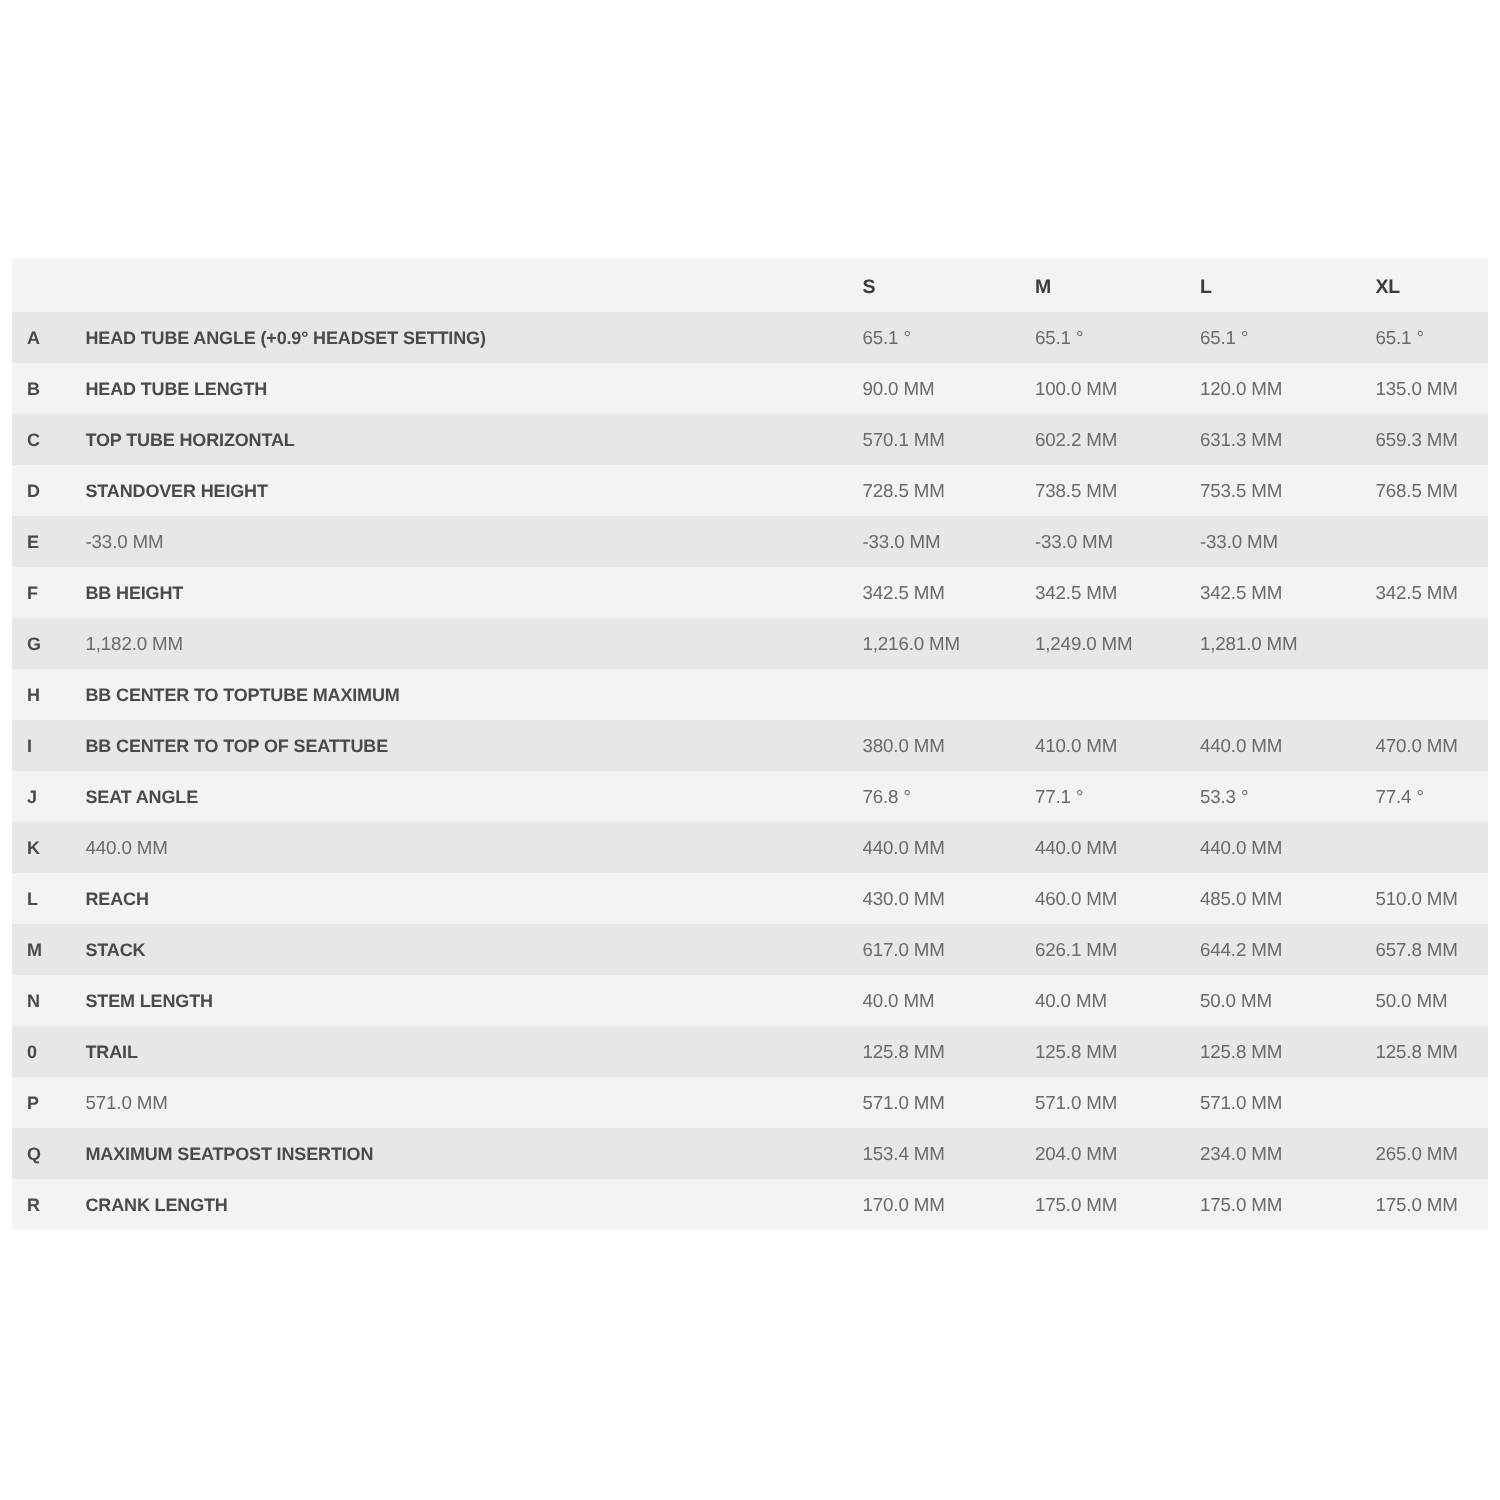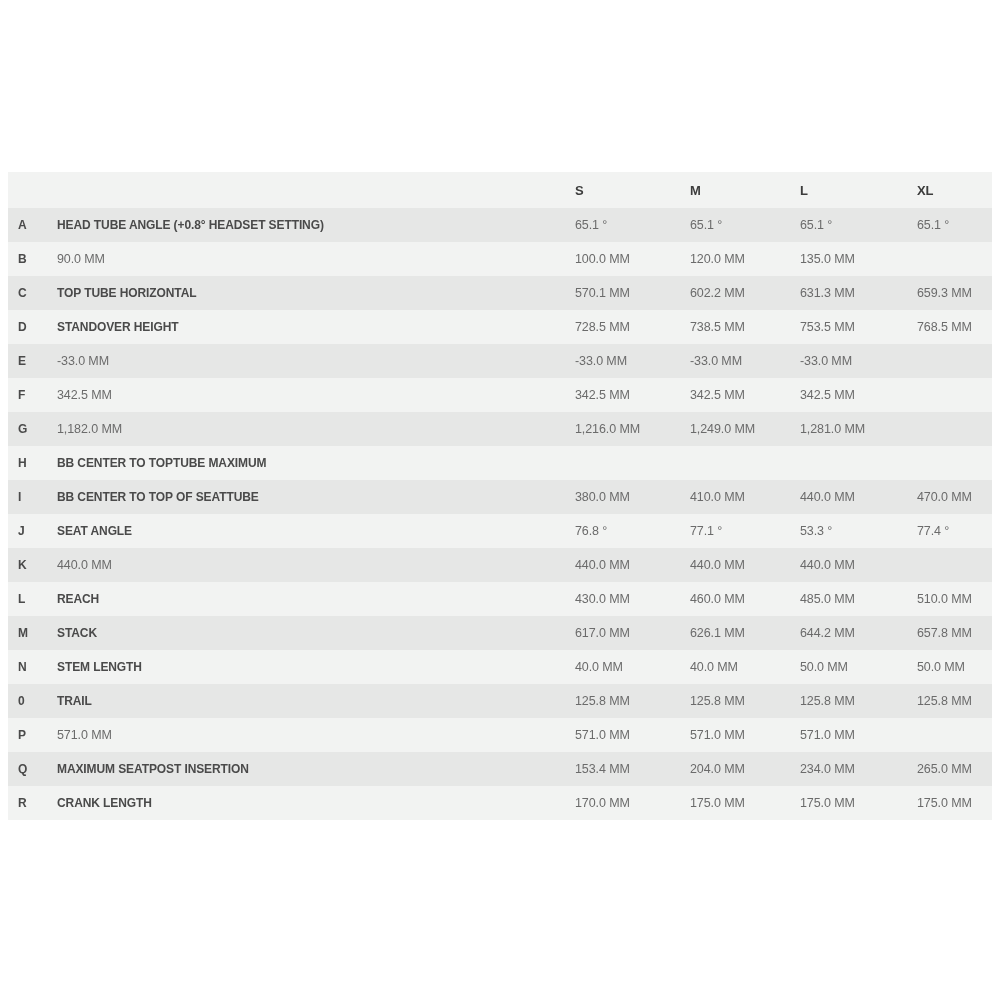--- a/index.html
+++ b/index.html
@@ -59,28 +59,29 @@
     <div class="cell"></div>
     <div class="cell"></div>
     <div class="cell">S</div>
     <div class="cell">M</div>
     <div class="cell">L</div>
     <div class="cell">XL</div>
   </div>
   <div>
       <div class="grid-row trow">
         <div class="cell letter">A</div>
-        <div class="cell label">HEAD TUBE ANGLE (+0.8° HEADSET SETTING)</div>
+        <div class="cell label">HEAD TUBE ANGLE (+0.9° HEADSET SETTING)</div>
         <div class="cell value">65.1 °</div>
         <div class="cell value">65.1 °</div>
         <div class="cell value">65.1 °</div>
         <div class="cell value">65.1 °</div>
       </div>
       <div class="grid-row trow">
         <div class="cell letter">B</div>
+        <div class="cell label">HEAD TUBE LENGTH</div>
         <div class="cell value">90.0 MM</div>
         <div class="cell value">100.0 MM</div>
         <div class="cell value">120.0 MM</div>
         <div class="cell value">135.0 MM</div>
       </div>
       <div class="grid-row trow">
         <div class="cell letter">C</div>
         <div class="cell label">TOP TUBE HORIZONTAL</div>
         <div class="cell value">570.1 MM</div>
         <div class="cell value">602.2 MM</div>
@@ -97,20 +98,21 @@
       </div>
       <div class="grid-row trow">
         <div class="cell letter">E</div>
         <div class="cell value">-33.0 MM</div>
         <div class="cell value">-33.0 MM</div>
         <div class="cell value">-33.0 MM</div>
         <div class="cell value">-33.0 MM</div>
       </div>
       <div class="grid-row trow">
         <div class="cell letter">F</div>
+        <div class="cell label">BB HEIGHT</div>
         <div class="cell value">342.5 MM</div>
         <div class="cell value">342.5 MM</div>
         <div class="cell value">342.5 MM</div>
         <div class="cell value">342.5 MM</div>
       </div>
       <div class="grid-row trow">
         <div class="cell letter">G</div>
         <div class="cell value">1,182.0 MM</div>
         <div class="cell value">1,216.0 MM</div>
         <div class="cell value">1,249.0 MM</div>

